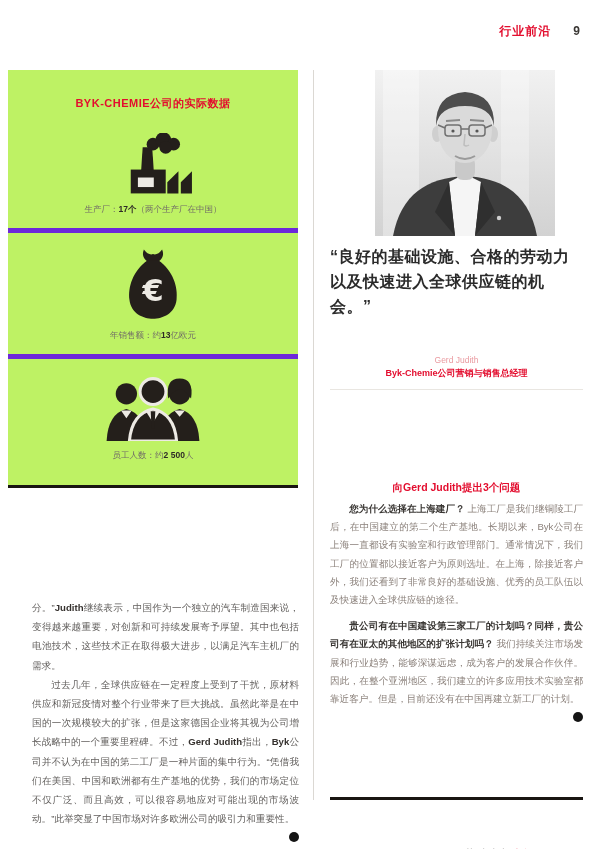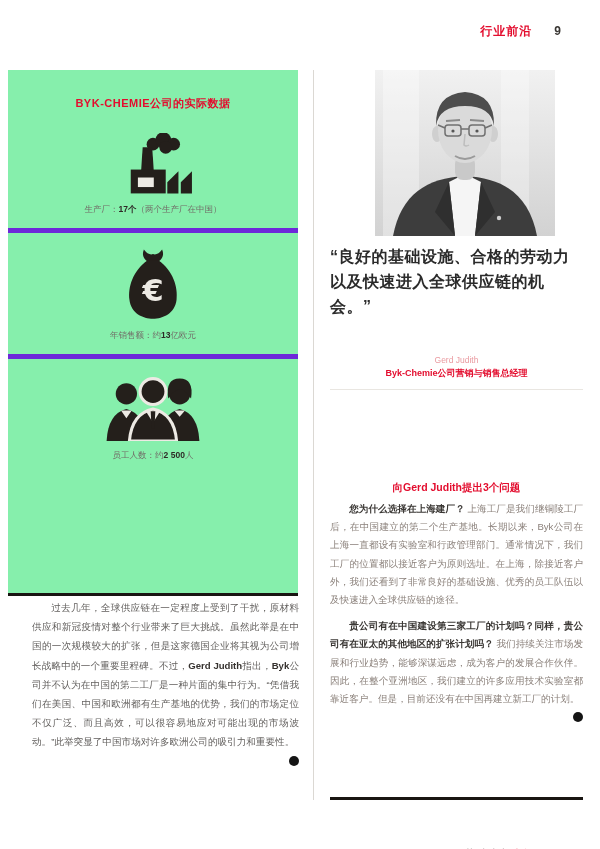--- a/index.html
+++ b/index.html
@@ -9,29 +9,29 @@
     width:600px; height:849px;
     background:#ffffff;
     font-family:"Liberation Sans","DejaVu Sans",sans-serif;
     overflow:hidden;
     color:#63605e;
   }
   
   .page-header {
     position:absolute; top:23px; left:0; width:600px;
     display:flex; justify-content:flex-end; align-items:baseline;
-    gap:22px; padding-right:39px;
+    gap:22px; padding-right:20px;
   }
   .section-label { color:#e30d2e; font-weight:bold; font-size:12px; letter-spacing:1px; }
   .page-number   { color:#3a3734; font-weight:bold; font-size:12px; }
 
   
   .infobox {
-    position:absolute; left:8px; top:70px; width:290px; height:526px;
-    background:#86efac;
+    position:absolute; left:8px; top:70px; width:290px; height:418px;
+    background:#bef264;
     border-bottom:3px solid #191512;
   }
   .ib-title {
     padding:26px 10px 10px; text-align:center;
     color:#e30d2e; font-weight:bold; font-size:11px; letter-spacing:.5px;
   }
   .ib-item { padding:12px 0; border-bottom:5px solid #6d28d9; text-align:center; }
   .ib-item:last-child { border-bottom:none; }
   .ib-icon { display:flex; justify-content:center; align-items:flex-end; }
   .ib-caption { margin-top:9px; font-size:8.5px; color:#716c67; }
@@ -166,20 +166,21 @@
     </div>
     <div class="ib-caption">
       <span>员工人数：约</span><b>2 500</b><span>人</span>
     </div>
   </div>
 </div>
 
 <div class="col-divider"></div>
 
 <div class="article">
+  <p><span>分。”</span><b>Judith</b><span>继续表示，中国作为一个独立的汽车制造国来说，变得越来越重要，对创新和可持续发展寄予厚望。其中也包括电池技术，这些技术正在取得极大进步，以满足汽车主机厂的需求。</span></p>
   <p class="indent"><span>过去几年，全球供应链在一定程度上受到了干扰，原材料供应和新冠疫情对整个行业带来了巨大挑战。虽然此举是在中国的一次规模较大的扩张，但是这家德国企业将其视为公司增长战略中的一个重要里程碑。不过，</span><b>Gerd Judith</b><span>指出，</span><b>Byk</b><span>公司并不认为在中国的第二工厂是一种片面的集中行为。“凭借我们在美国、中国和欧洲都有生产基地的优势，我们的市场定位不仅广泛、而且高效，可以很容易地应对可能出现的市场波动。”此举突显了中国市场对许多欧洲公司的吸引力和重要性。</span><span class="endmark">◂</span></p>
 </div>
 
 <div class="portrait">
   <svg width="180" height="166" viewBox="0 0 180 166">
     <defs>
       <linearGradient id="pbg" x1="0" y1="0" x2="0" y2="1">
         <stop offset="0" stop-color="#f1f1f1"></stop>
           <stop offset="1" stop-color="#d2d2d2"></stop>
       </linearGradient>

